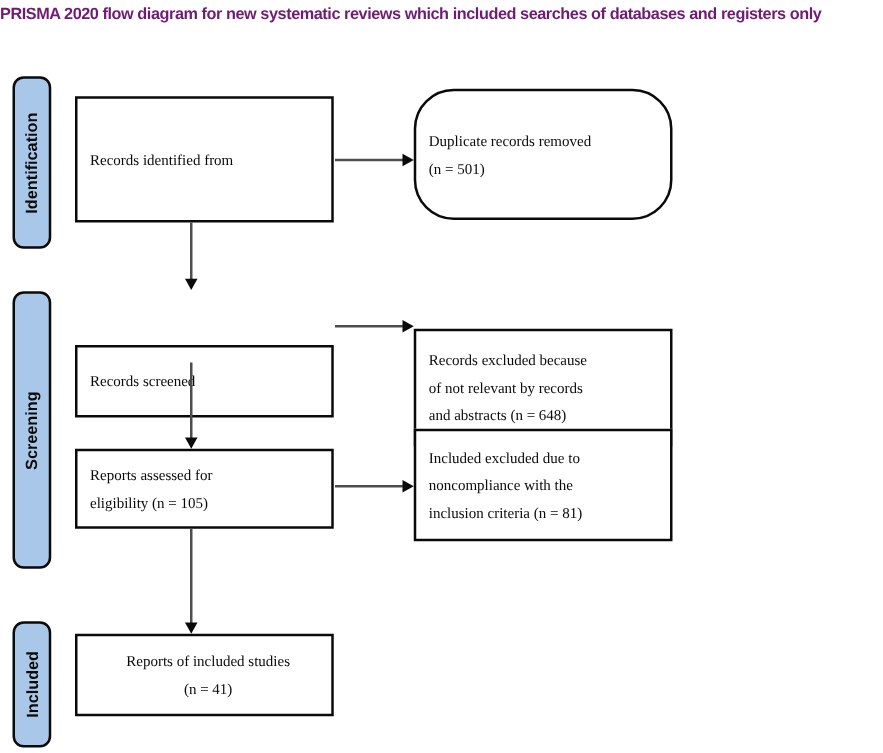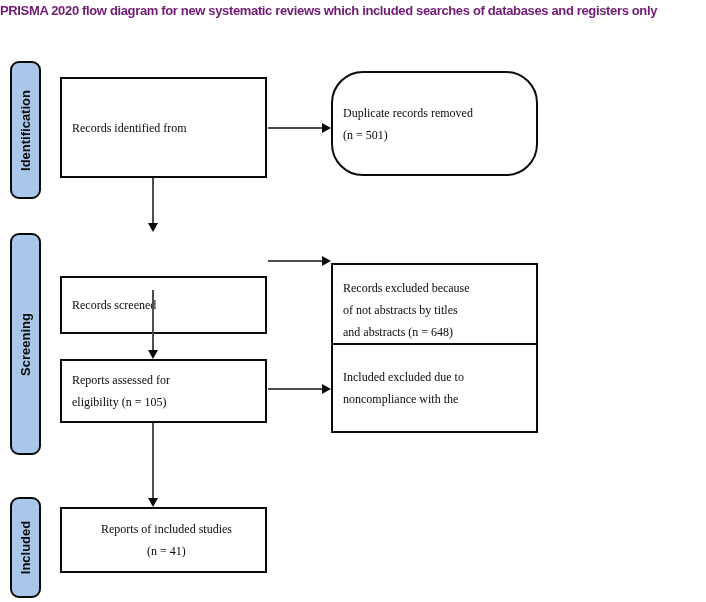--- a/index.html
+++ b/index.html
@@ -135,26 +135,27 @@
     <div>Reports of included studies</div>
     <div>(n = 41)</div>
   </div>
 
   <div class="box col-right box-duplicates">
     <div>Duplicate records removed</div>
     <div>(n = 501)</div>
   </div>
   <div class="box col-right box-excluded-screening">
     <div>Records excluded because</div>
-    <div>of not abstracts by titles</div>
+    <div>of not relevant by records</div>
     <div>and abstracts (n = 648)</div>
   </div>
   <div class="box col-right box-excluded-eligibility">
     <div>Included excluded due to</div>
     <div>noncompliance with the</div>
+    <div>inclusion criteria (n = 81)</div>
   </div>
 
   <div>
     <div class="hline" style="left:268px; top:127px; width:56px;"></div>
     <div class="head-right" style="left:322px; top:123px;"></div>
   </div>
   <div>
     <div class="hline" style="left:268px; top:260px; width:56px;"></div>
     <div class="head-right" style="left:322px; top:256px;"></div>
   </div>

